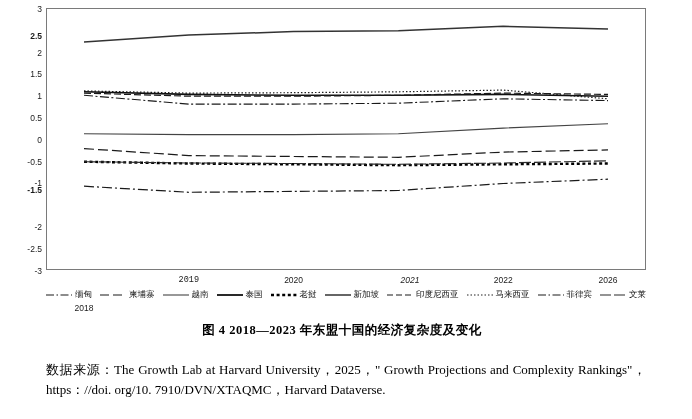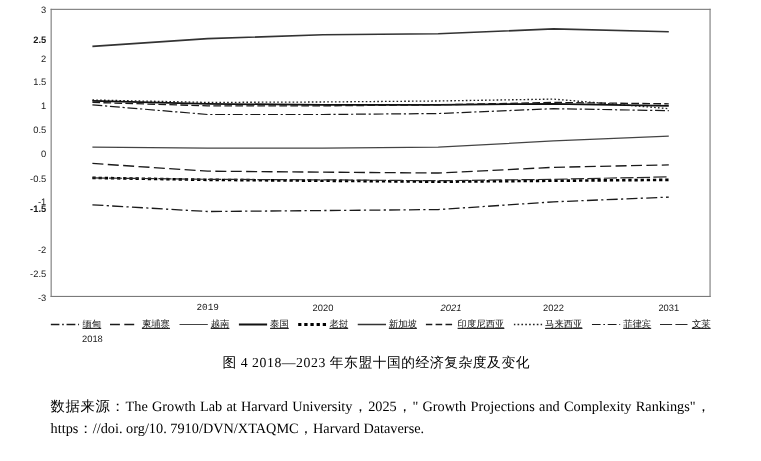--- a/index.html
+++ b/index.html
@@ -79,40 +79,39 @@
     align-items: center;
   }
   .legend-item {
     display: flex;
     flex-direction: row;
     align-items: center;
     font-size: 8.5px;
     font-family: "Liberation Sans", sans-serif;
     color: #111;
     white-space: nowrap;
-    text-decoration: underline;
   }
   .legend-swatch {
     width: 26px;
     height: 10px;
     margin-right: 3px;
     display: inline-block;
   }
   .legend-label {
     letter-spacing: 0px;
   }
   .fig-caption {
     position: absolute;
     left: 0;
     top: 322px;
     width: 684px;
     text-align: center;
     font-size: 12.5px;
     font-family: "Liberation Serif", serif;
-    font-weight: normal;
+    font-weight: bold;
     letter-spacing: 0.5px;
   }
   .source-block {
     position: absolute;
     left: 46px;
     top: 360px;
     width: 600px;
     font-size: 13px;
     line-height: 1.55;
     font-family: "Liberation Serif", serif;
@@ -173,21 +172,21 @@
     <div class="ytick" style="top:185px;font-weight:bold;">-1.5</div>
     <div class="ytick" style="top:222px;">-2</div>
     <div class="ytick" style="top:243.8px;">-2.5</div>
     <div class="ytick" style="top:265.6px;">-3</div>
 
     <div class="xtick-label" style="left:59px; top:275px;margin-top:28px;">2018</div>
     <div class="xtick-label" style="left:163.8px; top:275px;font-family:Liberation Mono, monospace;">2019</div>
     <div class="xtick-label" style="left:268.6px; top:275px;">2020</div>
     <div class="xtick-label" style="left:385px; top:275px;font-style:italic;">2021</div>
     <div class="xtick-label" style="left:478.2px; top:275px;">2022</div>
-    <div class="xtick-label" style="left:583px; top:275px;">2031</div>
+    <div class="xtick-label" style="left:583px; top:275px;">2026</div>
 
     <div class="legend">
       <div class="legend-item">
         <span class="legend-swatch">
           <svg width="26" height="10">
               <line x1="0" y1="5" x2="26" y2="5" stroke="#1a1a1a" stroke-width="1.2" stroke-dasharray="8,2.5,1.5,2.5"></line>
             </svg>
         </span>
         <span class="legend-label">缅甸</span>
       </div>

